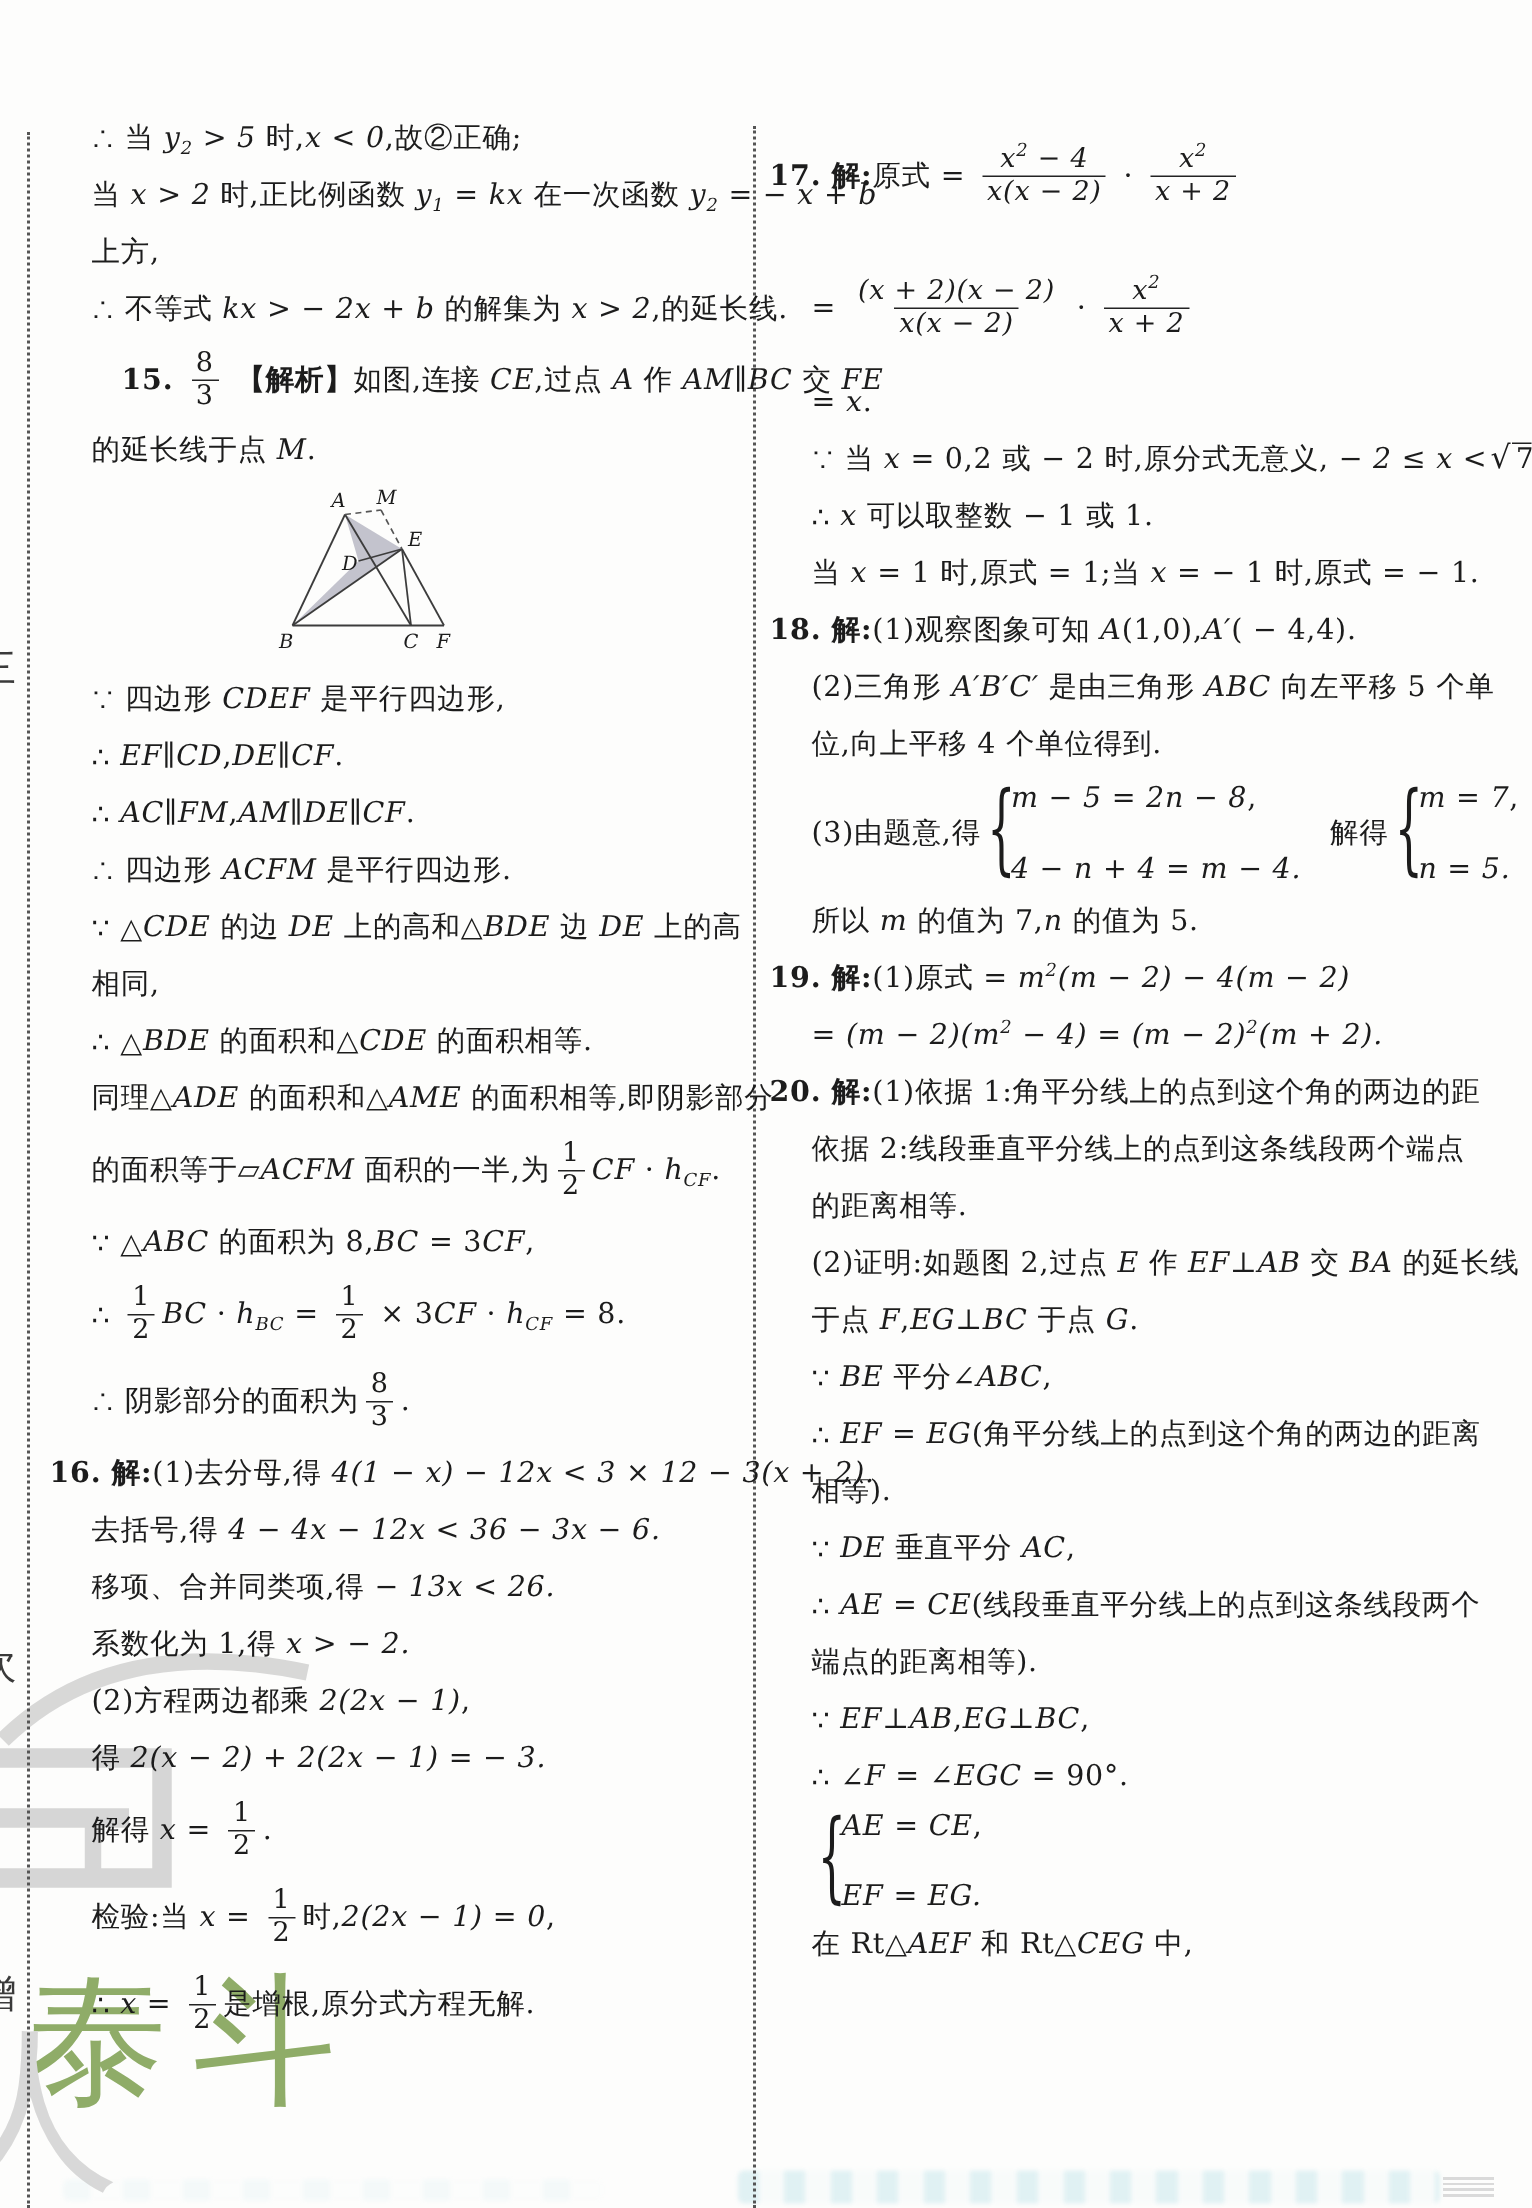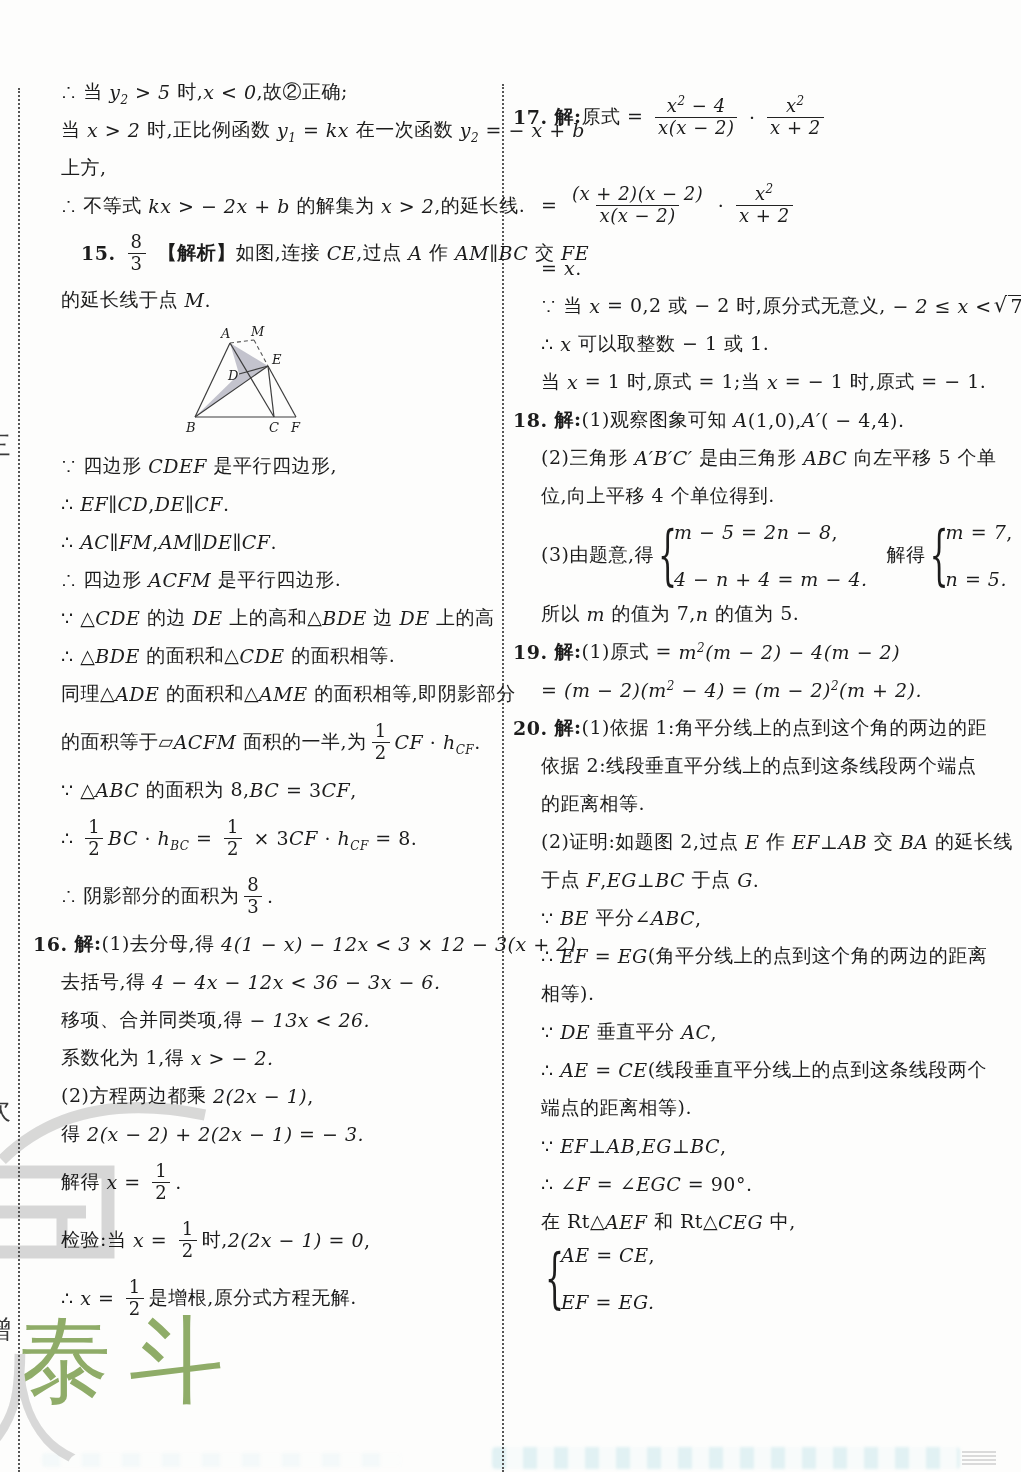--- a/index.html
+++ b/index.html
@@ -227,20 +227,23 @@
       <span class="m">CDE</span>
       <span class="c"> 的边 </span>
       <span class="m">DE</span>
       <span class="c"> 上的高和△</span>
       <span class="m">BDE</span>
       <span class="c"> 边 </span>
       <span class="m">DE</span>
       <span class="c"> 上的高</span>
     </div>
     <div class="line">
+      <span class="c">相同,</span>
+    </div>
+    <div class="line">
       <span class="c">∴ △</span>
       <span class="m">BDE</span>
       <span class="c"> 的面积和△</span>
       <span class="m">CDE</span>
       <span class="c"> 的面积相等.</span>
     </div>
     <div class="line">
       <span class="c">同理△</span>
       <span class="m">ADE</span>
       <span class="c"> 的面积和△</span>
@@ -498,23 +501,23 @@
       <span class="m">BC</span>
       <span class="c">,</span>
     </div>
     <div class="line">
       <span class="c">∴ ∠</span>
       <span class="m">F</span>
       <span class="c"> = ∠</span>
       <span class="m">EGC</span>
       <span class="c"> = 90°.</span>
     </div>
+    <div class="line" style="min-height: 74px;">
+      <span class="cases"><span class="crow"><span class="m">AE = CE</span><span class="c">,</span></span><span class="crow"><span class="m">EF = EG.</span></span></span>
+    </div>
     <div class="line">
       <span class="c">在 Rt△</span>
       <span class="m">AEF</span>
       <span class="c"> 和 Rt△</span>
       <span class="m">CEG</span>
       <span class="c"> 中,</span>
     </div>
-    <div class="line" style="min-height: 74px;">
-      <span class="cases"><span class="crow"><span class="m">AE = CE</span><span class="c">,</span></span><span class="crow"><span class="m">EF = EG.</span></span></span>
-    </div>
   </div>
 
 </body></html>

